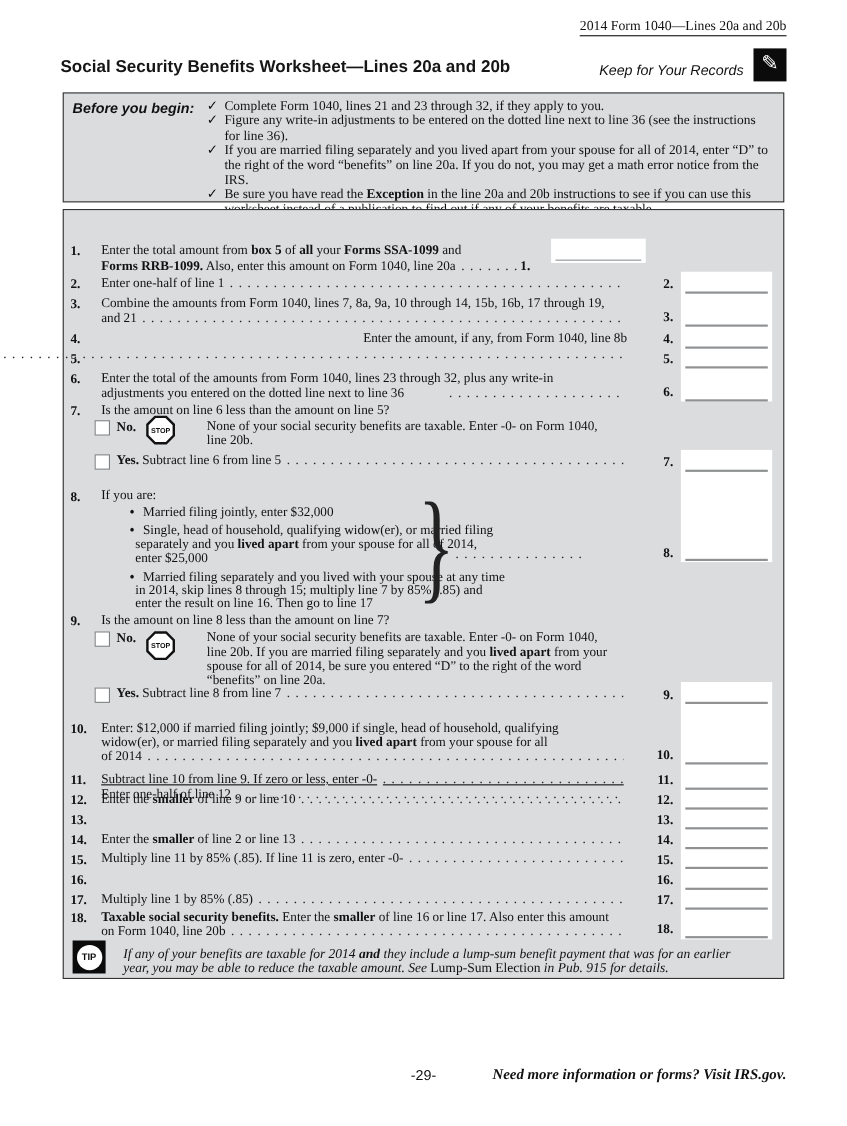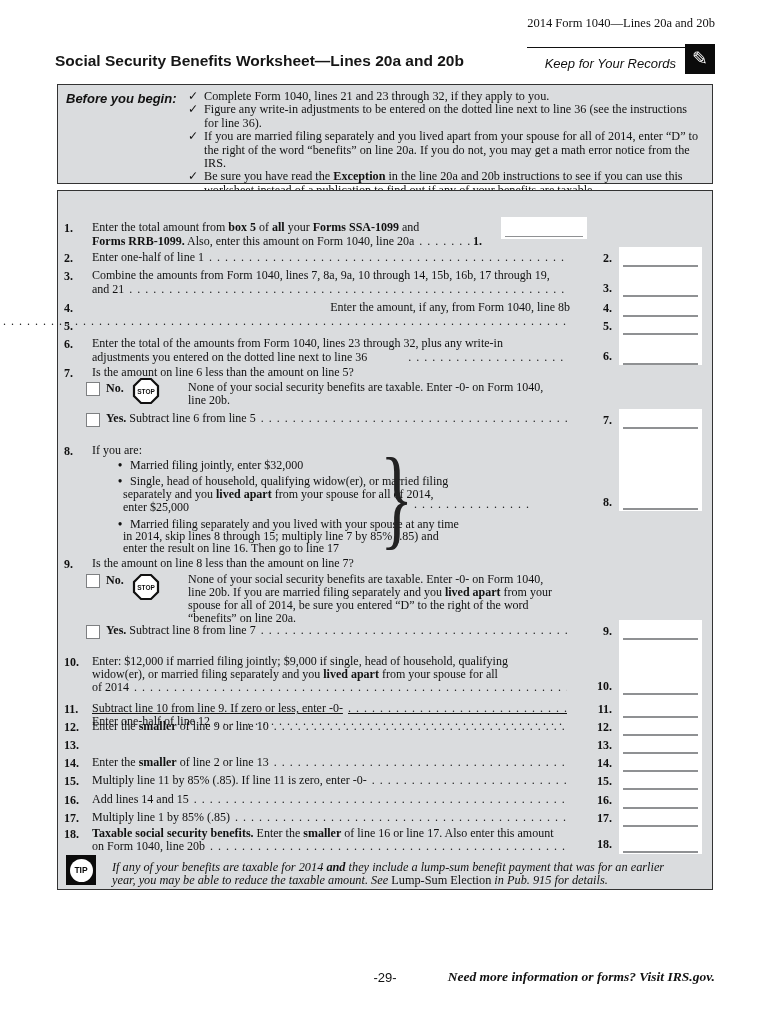--- a/index.html
+++ b/index.html
@@ -4,21 +4,21 @@
 <style>
   html,body{margin:0;padding:0;background:#fff;}
   #page{position:relative;width:770px;height:1024px;background:#ffffff;font-family:"Liberation Serif",serif;color:#111;overflow:hidden;}
   .abs{position:absolute;}
   .b{font-weight:bold;}
   .i{font-style:italic;}
   .bi{font-weight:bold;font-style:italic;}
   .rm{font-style:normal;}
 
   
-  .formref{top:16px;right:55px;font-size:12.5px;border-bottom:1px solid #111;padding-bottom:16px;}
+  .formref{top:16px;right:55px;font-size:12.5px;border-bottom:1px solid #111;padding-bottom:1px;}
   .title{top:52px;left:55px;font-family:"Liberation Sans",sans-serif;font-weight:bold;font-size:15.5px;color:#161616;}
   .keep{top:56px;right:94px;font-family:"Liberation Sans",sans-serif;font-style:italic;font-size:13px;}
   .pencilbox{top:44px;right:55px;width:30px;height:30px;background:#0b0b0b;color:#fff;text-align:center;line-height:30px;font-size:19px;}
 
   
   .bbox{left:57px;top:84px;width:656px;height:100px;background:#dadcde;border:1px solid #333;box-sizing:border-box;padding:5px 8px 0 8px;display:flex;}
   .blabel{width:122px;flex:none;font-family:"Liberation Sans",sans-serif;font-weight:bold;font-style:italic;font-size:13px;padding-top:1px;}
   .bitems{flex:1;font-size:12.2px;line-height:13.4px;}
   .bitem{display:flex;}
   .chk{width:16px;flex:none;}
@@ -203,21 +203,20 @@
 
     <div class="tline" style="left:34px;top:464px;"><span>Enter: $12,000 if married filing jointly; $9,000 if single, head of household, qualifying</span></div>
     <div class="tline" style="left:34px;top:477px;"><span><span>widow(er), or married filing separately and you </span><span class="b">lived apart</span><span> from your spouse for all</span></span></div>
     <div class="tline" style="left:34px;top:490px;width:478px;"><span>of 2014</span><span class="dots"></span></div>
 
     <div class="tline" style="left:34px;top:511px;width:478px;text-decoration:underline;"><span>Subtract line 10 from line 9. If zero or less, enter -0-</span><span class="dots"></span></div>
     <div class="tline" style="left:34px;top:529px;width:478px;"><span><span>Enter the </span><span class="b">smaller</span><span> of line 9 or line 10</span></span><span class="dots"></span></div>
     <div class="tline" style="left:34px;top:524px;width:478px;justify-content:flex-end;"><span>Enter one-half of line 12</span><span class="dots"></span></div>
     <div class="tline" style="left:34px;top:565px;width:478px;text-align:center;"><span><span>Enter the </span><span class="b">smaller</span><span> of line 2 or line 13</span></span><span class="dots"></span></div>
     <div class="tline" style="left:34px;top:583px;width:478px;"><span>Multiply line 11 by 85% (.85). If line 11 is zero, enter -0-</span><span class="dots"></span></div>
-    <div class="tline" style="left:34px;top:602px;width:478px;"><span>Add lines 14 and 15</span><span class="dots"></span></div>
     <div class="tline" style="left:34px;top:620px;width:478px;"><span>Multiply line 1 by 85% (.85)</span><span class="dots"></span></div>
 
     <div class="tline" style="left:34px;top:636px;"><span><span class="b">Taxable social security benefits.</span><span> Enter the </span><span class="b">smaller</span><span> of line 16 or line 17. Also enter this amount</span></span></div>
     <div class="tline" style="left:34px;top:649px;width:478px;"><span>on Form 1040, line 20b</span><span class="dots"></span></div>
 
     <div class="tipbox">
         <div class="tipcircle">TIP</div>
       </div>
     <div class="tiptext" style="top:670px;"><span><span class="i">If any of your benefits are taxable for 2014 </span><span class="bi">and</span><span class="i"> they include a lump-sum benefit payment that was for an earlier</span></span></div>
     <div class="tiptext" style="top:683px;"><span><span class="i">year, you may be able to reduce the taxable amount. See </span><span class="rm">Lump-Sum Election</span><span class="i"> in Pub. 915 for details.</span></span></div>

